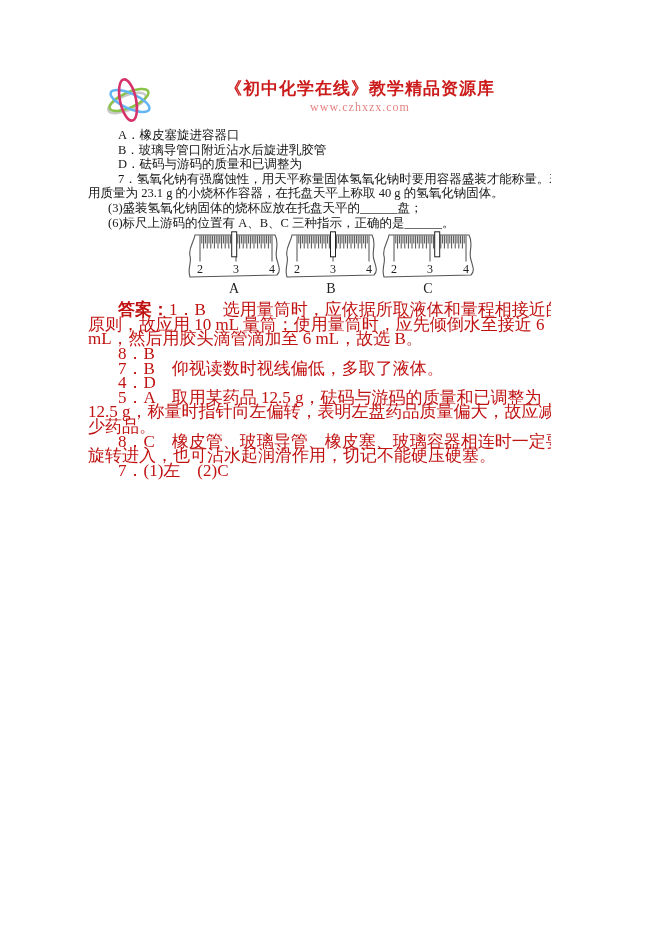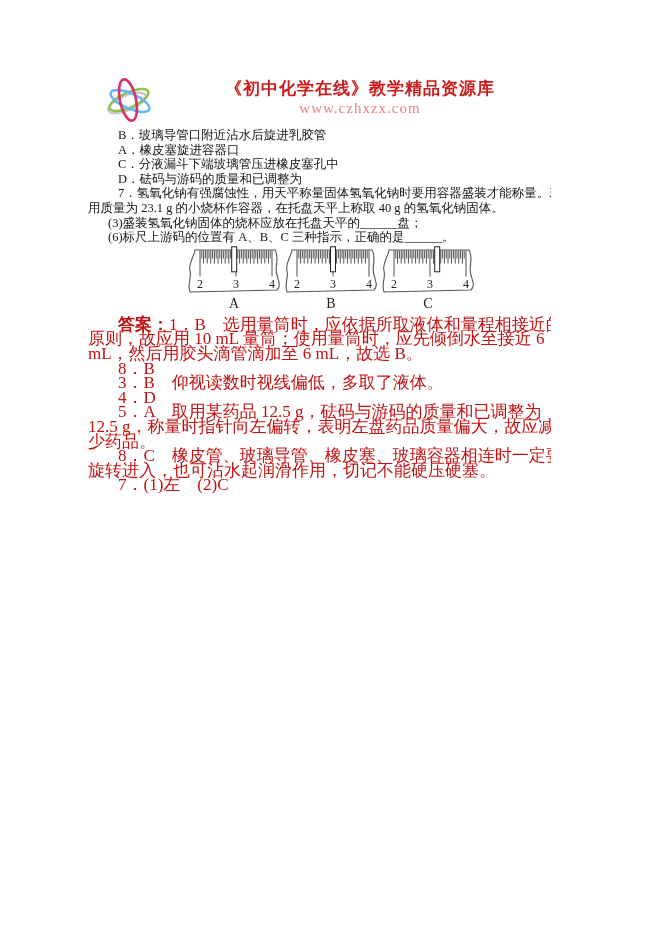--- a/index.html
+++ b/index.html
@@ -5,21 +5,21 @@
   html,body{margin:0;padding:0;background:#fff;}
   .page{
     position:relative;width:551px;height:935px;background:#ffffff;
     font-family:"Liberation Serif","DejaVu Serif",serif;color:#151515;overflow:hidden;
   }
   .content{position:absolute;left:88px;top:76px;width:484px;}
   .header{position:relative;height:49px;}
   .logo{position:absolute;left:13px;top:0;}
   .titlebox{position:absolute;left:60px;right:0;top:3px;text-align:center;}
   .site-title{font-size:17px;font-weight:bold;color:#cc1b1b;letter-spacing:1px;line-height:19px;}
-  .site-url{font-size:15px;color:#e48383;margin-top:2px;letter-spacing:1px;}
+  .site-url{font-size:12px;color:#e48383;margin-top:2px;letter-spacing:1px;}
   .bodytext{margin-top:3px;font-size:12.5px;line-height:14.6px;}
   .bodytext p{margin:0;}
   .opt{padding-left:30px;}
   .ti30{text-indent:30px;}
   .sub{padding-left:20px;}
   .figure{display:flex;gap:1px;margin-left:98px;margin-top:1px;}
   .ruler{width:96px;}
   .ruler svg{display:block;}
   .ruler-label{text-align:center;font-size:14px;line-height:16px;color:#222;}
   .answers{color:#c11212;margin-top:6px;font-size:17px;line-height:14.6px;}
@@ -43,23 +43,22 @@
         </svg>
       </div>
       <div class="titlebox">
         <div class="site-title">《初中化学在线》教学精品资源库</div>
         <div class="site-url">www.czhxzx.com</div>
       </div>
     </div>
 
     <div class="bodytext">
       <div id="options">
+          <p class="opt">A．橡皮塞旋进容器口</p>
           <p class="opt">B．玻璃导管口附近沾水后旋进乳胶管</p>
-          <p class="opt">A．橡皮塞旋进容器口</p>
-          <p class="opt">C．分液漏斗下端玻璃管压进橡皮塞孔中</p>
           <p class="opt">D．砝码与游码的质量和已调整为</p>
         </div>
       <p class="ti30">7．氢氧化钠有强腐蚀性，用天平称量固体氢氧化钠时要用容器盛装才能称量。若用质量为 23.1 g 的小烧杯作容器，在托盘天平上称取 40 g 的氢氧化钠固体。</p>
       <p class="sub">(3)盛装氢氧化钠固体的烧杯应放在托盘天平的______盘；</p>
       <p class="sub">(6)标尺上游码的位置有 A、B、C 三种指示，正确的是______。</p>
     </div>
 
     <div class="figure" id="ruler-figure">
         <div class="ruler">
           <svg width="96" height="50" viewBox="0 0 96 50">
@@ -213,21 +212,21 @@
             <rect x="54.7" y="0.8" width="5" height="25" fill="#ffffff" stroke="#222" stroke-width="1"></rect>
           </svg>
           <div class="ruler-label">C</div>
         </div>
       </div>
 
     <div class="answers">
       <p class="ti30"><span class="bold">答案：</span><span>1．B　选用量筒时，应依据所取液体和量程相接近的原则，故应用 10 mL 量筒；使用量筒时，应先倾倒水至接近 6 mL，然后用胶头滴管滴加至 6 mL，故选 B。</span></p>
       <div id="answer-items">
           <p class="ti30">8．B</p>
-          <p class="ti30">3．B　仰视读数时视线偏低，多取了液体。</p>
+          <p class="ti30">7．B　仰视读数时视线偏低，多取了液体。</p>
           <p class="ti30">4．D</p>
           <p class="ti30">5．A　取用某药品 12.5 g，砝码与游码的质量和已调整为 12.5 g，称量时指针向左偏转，表明左盘药品质量偏大，故应减少药品。</p>
           <p class="ti30">8．C　橡皮管、玻璃导管、橡皮塞、玻璃容器相连时一定要旋转进入，也可沾水起润滑作用，切记不能硬压硬塞。</p>
           <p class="ti30">7．(1)左　(2)C</p>
         </div>
     </div>
 
   </div>
 
   <div class="pageno">3</div>

